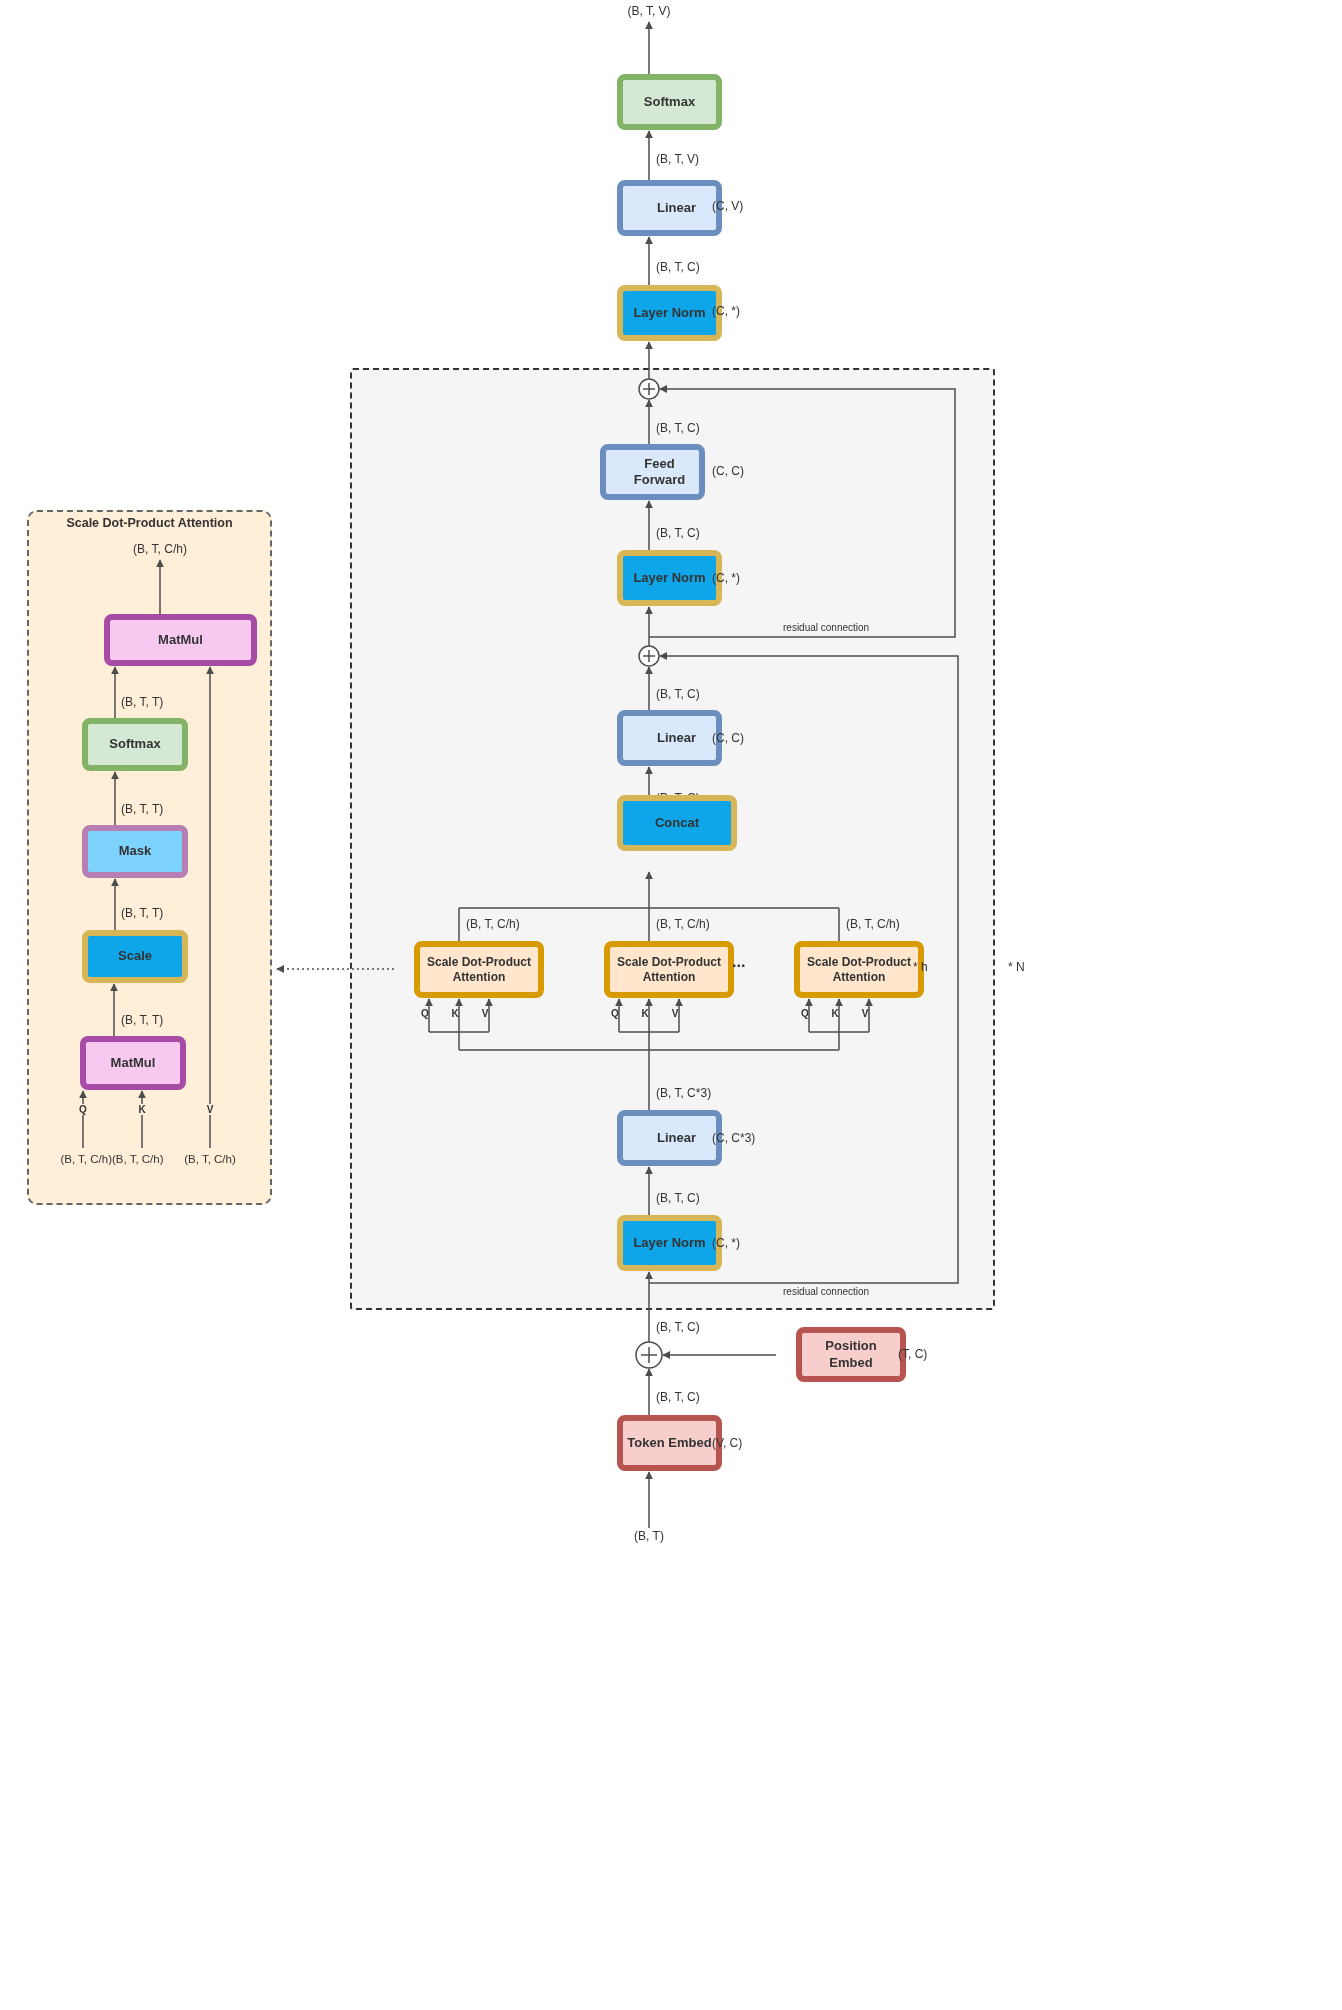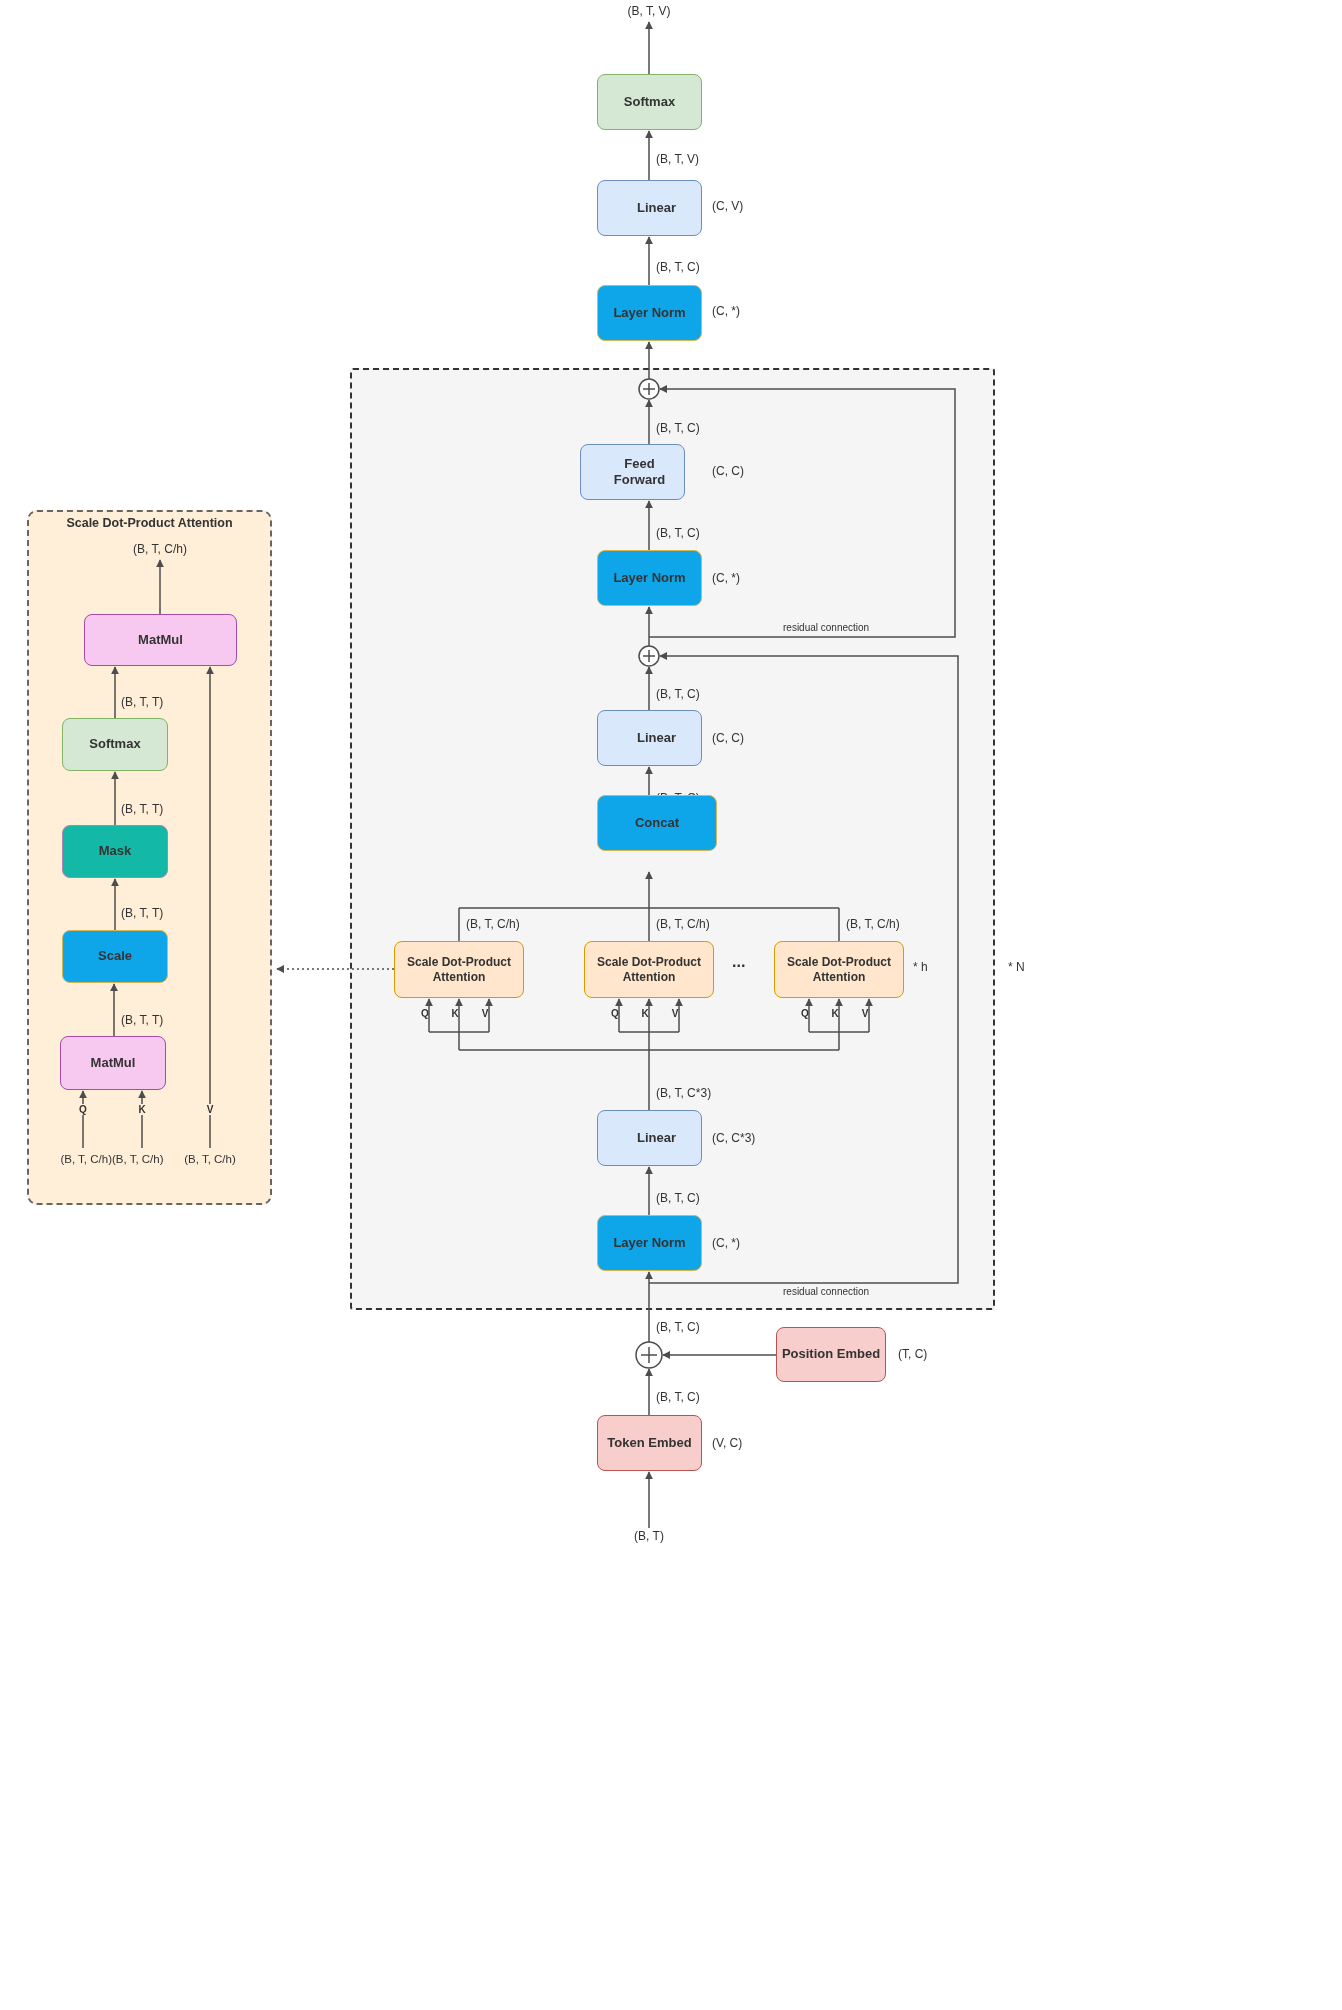--- a/index.html
+++ b/index.html
@@ -7,29 +7,30 @@
     position:relative;width:1342px;height:2010px;background:#ffffff;
     font-family:Liberation Sans, sans-serif;color:#333;overflow:hidden;
   }
   .region{position:absolute;box-sizing:border-box;}
   .dashed-main{background:#f5f5f5;border:2px dashed #333;border-radius:3px;}
   .panel{background:#ffeed8;border:2px dashed #666;border-radius:10px;}
   svg.wires{position:absolute;left:0;top:0;pointer-events:none;}
   .node{
     position:absolute;display:flex;align-items:center;justify-content:center;
     text-align:center;font-weight:bold;font-size:13px;color:#333;
-    border-radius:8px;border:1px solid #ec4899;box-sizing:border-box;line-height:1.25;
+    border-radius:8px;border:6px solid #ec4899;box-sizing:border-box;line-height:1.25;
     padding:0 4px;
+    margin-left:20px;
   }
   .green{background:#d5e8d4;border-color:#82b366;}
   .blue{background:#dae8fc;border-color:#6c8ebf;padding-left:18px;}
   .yellow{background:#0ea5e9;border-color:#d6b656;}
   .red{background:#f8cecc;border-color:#b85450;}
   .pink{background:#f8c9f0;border-color:#a64ca6;}
-  .palepink{background:#14b8a6;border-color:#b57fb3;}
+  .palepink{background:#7dd3fc;border-color:#b57fb3;}
   .orange{background:#ffe6cc;border-color:#d79b00;font-size:12px;}
   .lbl{position:absolute;font-size:12px;color:#333;white-space:nowrap;}
   .center{text-align:center;}
   .bold{font-weight:bold;}
   .small{font-size:10px;}
   .dots{position:absolute;font-size:16px;font-weight:bold;color:#333;}
   .qkv{position:absolute;font-size:10px;font-weight:bold;color:#333;width:14px;text-align:center;}
   .qkv-bg{background:#ffeed8;}
 </style>
 </head>

